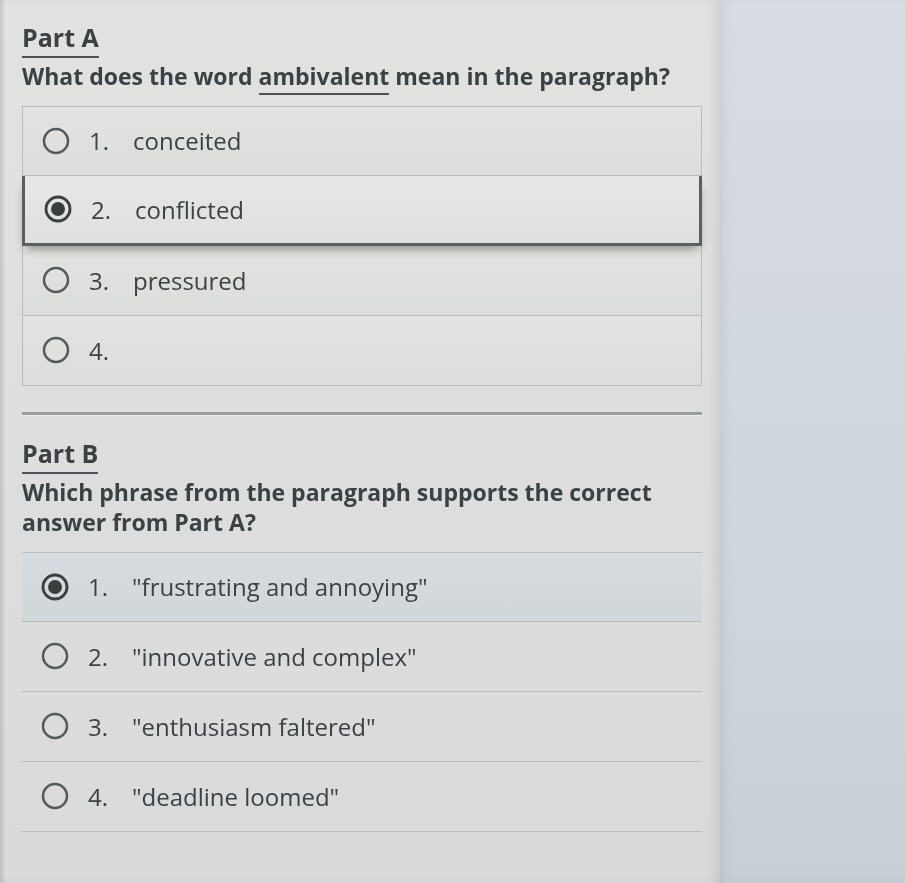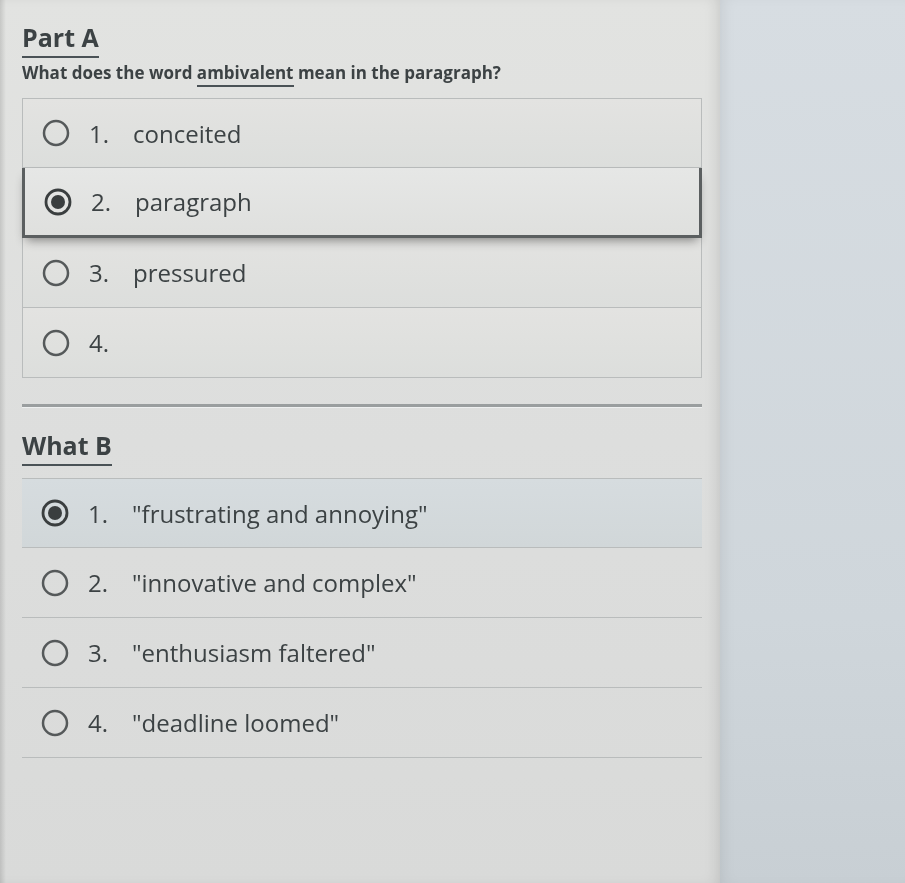--- a/index.html
+++ b/index.html
@@ -24,21 +24,21 @@
     display: inline-block;
     font-weight: 700;
     font-size: 25px;
     border-bottom: 2px solid #4a5256;
     padding-bottom: 2px;
     margin-bottom: 2px;
     color: #3c4244;
   }
   .question {
     font-weight: 700;
-    font-size: 17px;
+    font-size: 23px;
     line-height: 1.3;
     color: #3c4244;
     margin: 2px 0 14px 0;
   }
   .question .ul {
     border-bottom: 2px solid #4a5256;
     padding-bottom: 1px;
   }
   .options {
     margin: 10px 0 0 0;
@@ -131,21 +131,21 @@
       </div>
 
       <div class="option selected-strong">
         <span class="radio">
           <svg width="30" height="30" viewBox="0 0 30 30">
             <circle cx="15" cy="15" r="12" fill="none" stroke="#3a3e3f" stroke-width="2.8"></circle>
             <circle cx="15" cy="15" r="7" fill="#3a3e3f"></circle>
           </svg>
         </span>
         <span class="num">2.</span>
-        <span class="txt">paragraph</span>
+        <span class="txt">conflicted</span>
       </div>
 
       <div class="option">
         <span class="radio">
           <svg width="30" height="30" viewBox="0 0 30 30">
               <circle cx="15" cy="15" r="12" fill="none" stroke="#55595a" stroke-width="2.5"></circle>
             </svg>
         </span>
         <span class="num">3.</span>
         <span class="txt">pressured</span>
@@ -158,21 +158,22 @@
             </svg>
         </span>
         <span class="num">4.</span>
       </div>
     </div>
   </div>
 
   <div class="divider"></div>
 
   <div>
-    <span class="part-label">What B</span>
+    <span class="part-label">Part B</span>
+    <div class="question">Which phrase from the paragraph supports the correct answer from Part A?</div>
 
     <div class="options options-b">
       <div class="option selected-soft">
         <span class="radio">
           <svg width="30" height="30" viewBox="0 0 30 30">
             <circle cx="15" cy="15" r="12" fill="none" stroke="#3a3e3f" stroke-width="2.8"></circle>
             <circle cx="15" cy="15" r="7" fill="#3a3e3f"></circle>
           </svg>
         </span>
         <span class="num">1.</span>

